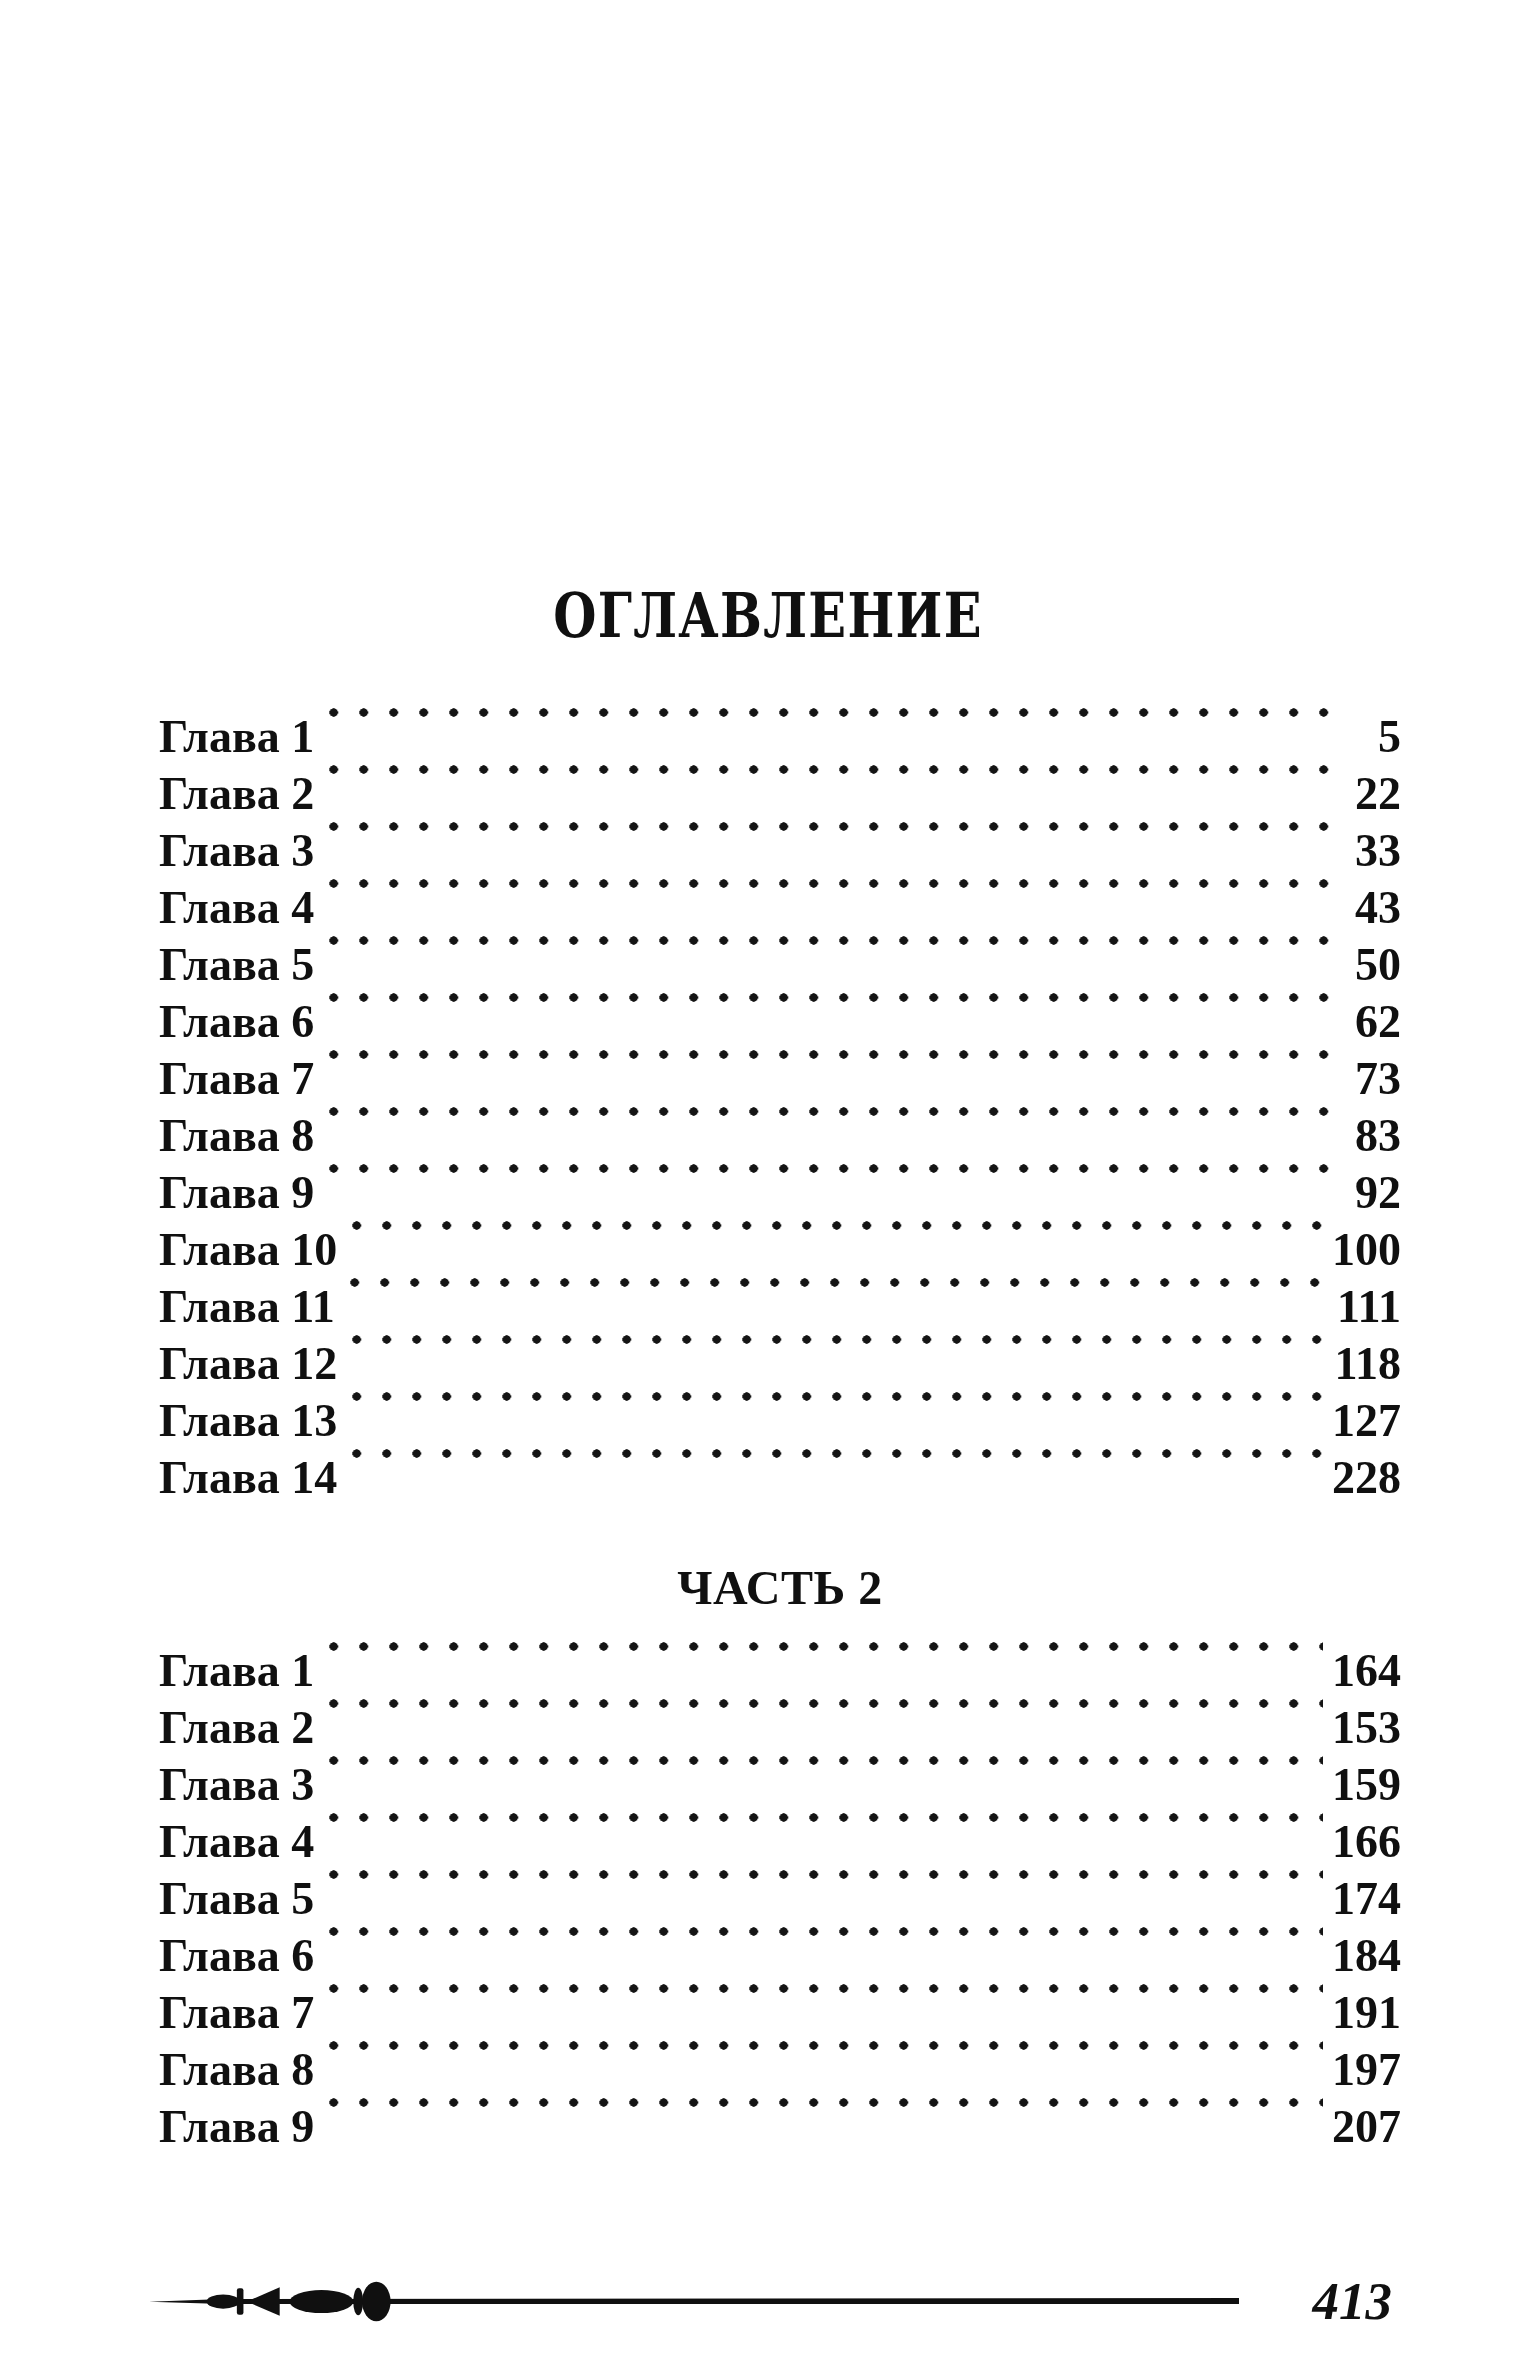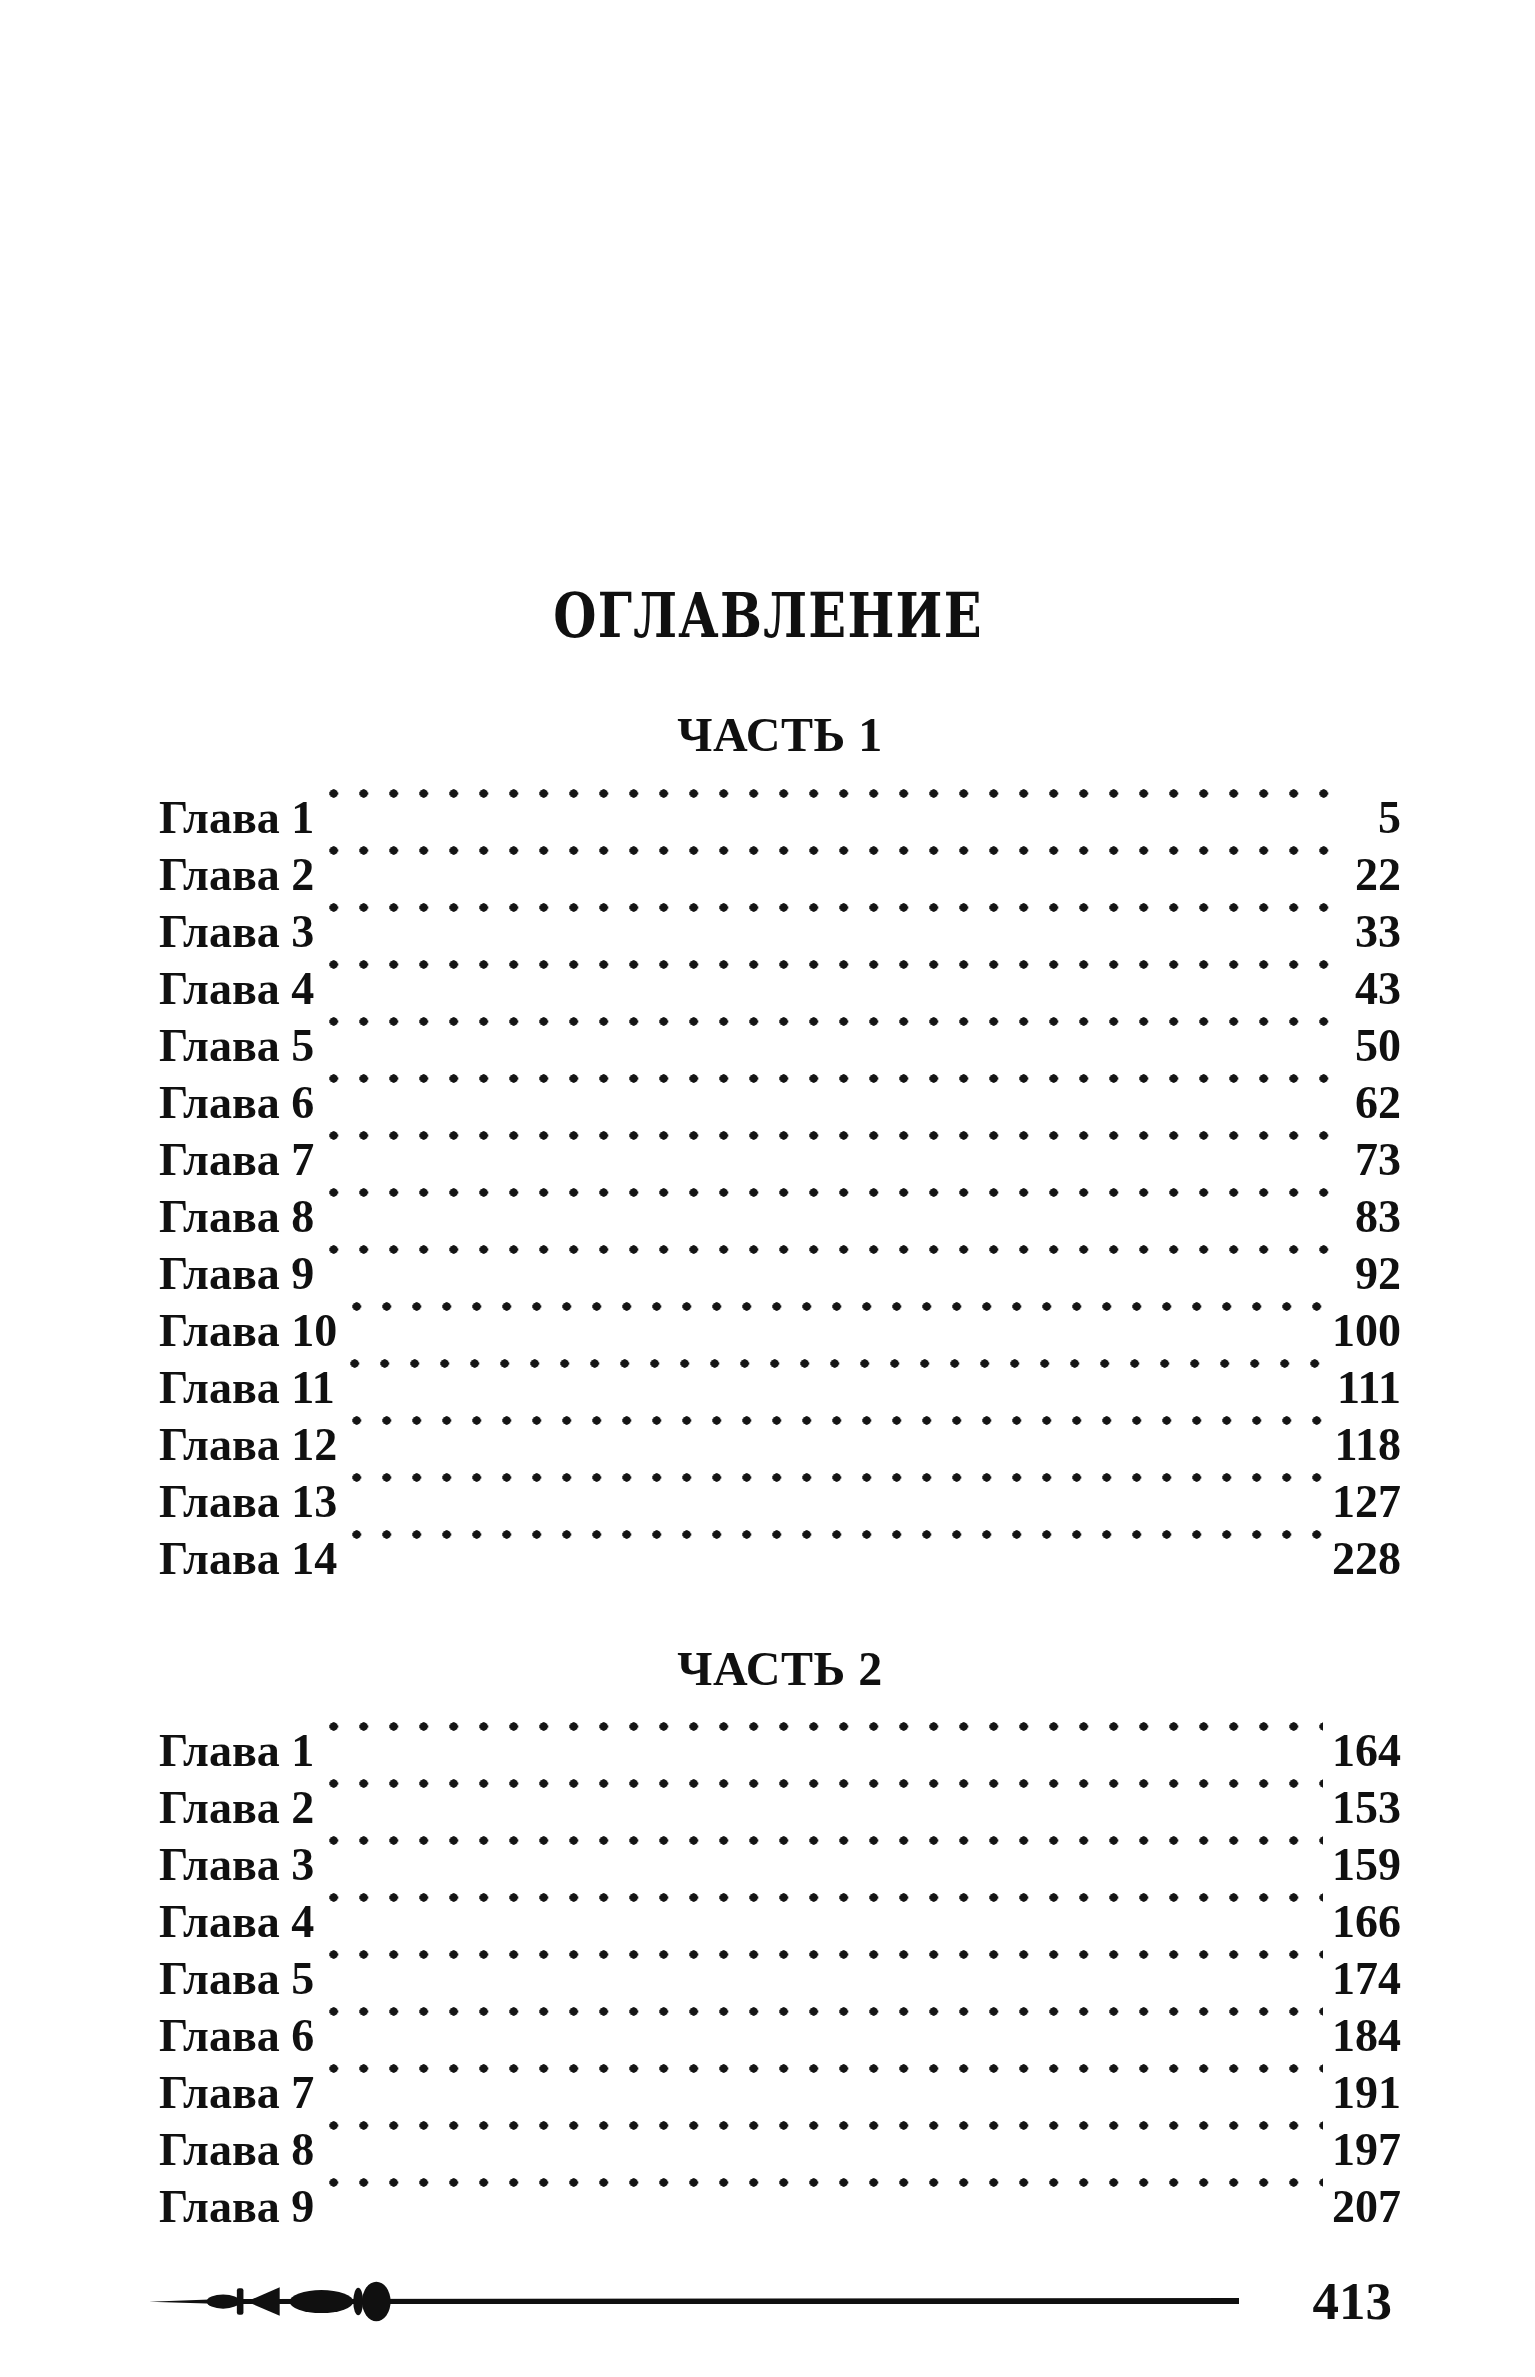--- a/index.html
+++ b/index.html
@@ -68,32 +68,32 @@
     align-items:center;
     padding-left:149px;
     padding-right:144px;
   }
   .ornament-svg { display:block; flex:0 0 auto; }
   .footer .spacer { flex:1 1 auto; }
   .folio {
     font-size:53px;
     font-weight:700;
     line-height:54px;
+    font-style:italic;
   }
 </style>
 </head>
 <body>
 
 <div class="page">
 
   <div class="toc-title">ОГЛАВЛЕНИЕ</div>
 
   <div class="sections" id="sections">
   <section class="toc-section">
-    <h2 class="part-heading">ЧАСТЬ 1</h2>
     <div class="entries">
   <div class="row">
     <span class="label">Глава 1</span>
     <span class="leader"></span>
     <span class="pagenum">5</span>
   </div>
 
   <div class="row">
     <span class="label">Глава 2</span>
     <span class="leader"></span>

